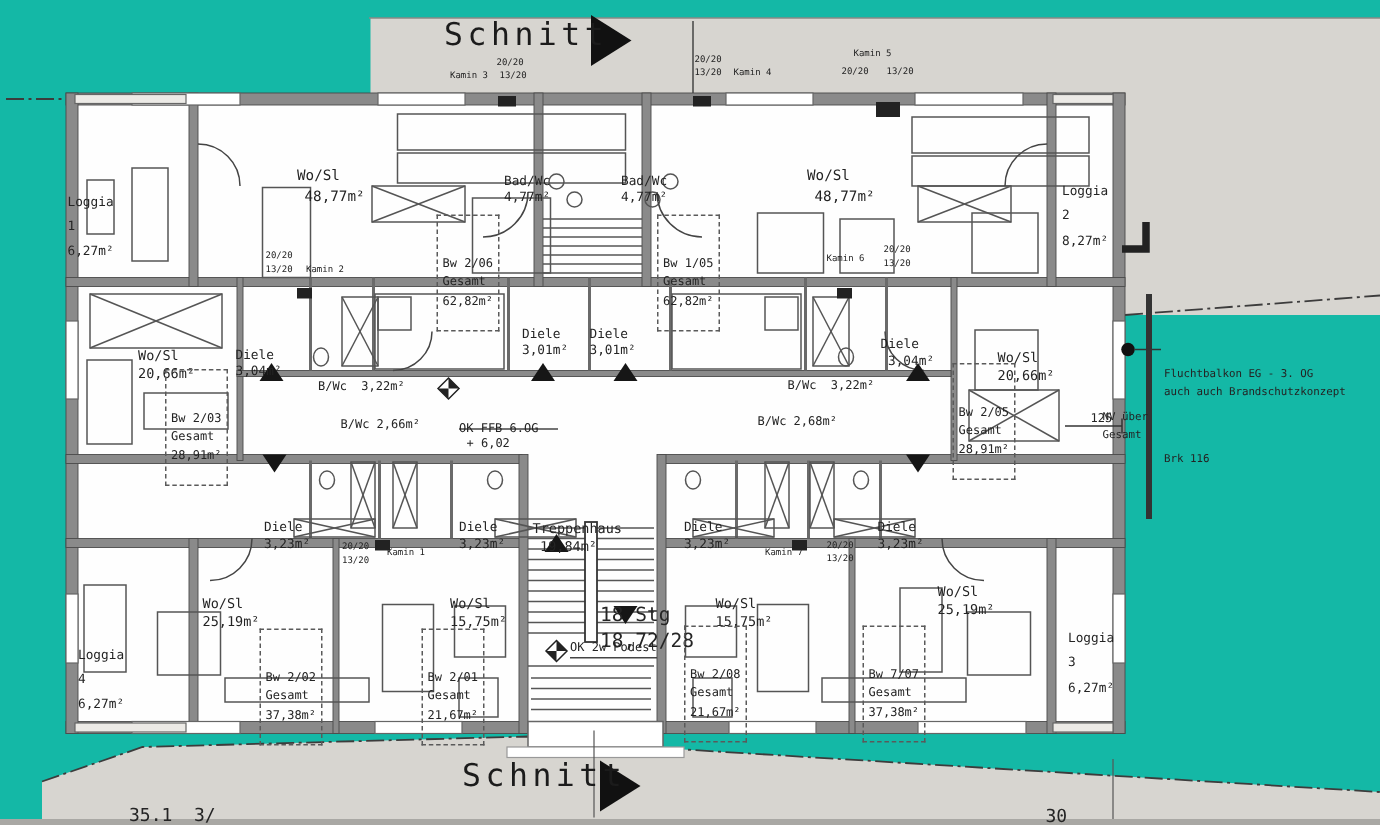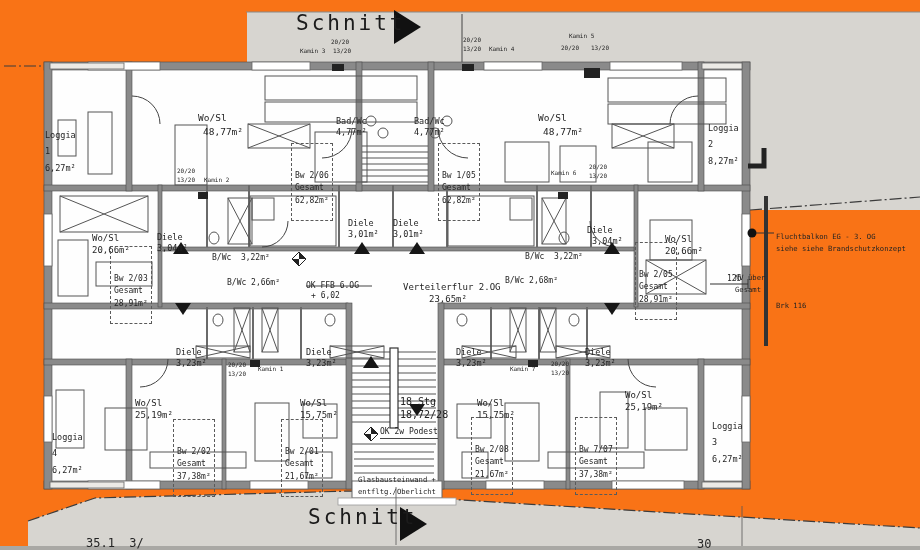--- a/index.html
+++ b/index.html
@@ -1,22 +1,22 @@
 <!DOCTYPE html>
 <html><head>
 <meta charset="utf-8">
 <style>
   html,body{margin:0;padding:0;background:#ffffff;}
-  #stage{position:relative;width:920px;height:550px;overflow:hidden;background:#f97316;
+  #stage{position:relative;width:920px;height:550px;overflow:hidden;background:#14b8a6;
          font-family:"DejaVu Sans Mono",monospace;}
   #plan-svg{position:absolute;left:0;top:0;}
   .lbl{position:absolute;font:8.5px/1.3 "DejaVu Sans Mono",monospace;color:#242424;white-space:pre;z-index:2;}
   .ln{display:block;}
   .s6{font-size:6px;line-height:1.4;}
-  .s7{font-size:10px;}
+  .s7{font-size:13px;}
   .s72{font-size:7.2px;line-height:1.6;}
   .s8{font-size:8px;}
   .s9{font-size:9px;}
   .s95{font-size:9.5px;line-height:1.5;}
   .s12{font-size:12px;}
   .lg{line-height:1.9;}
   .schnitt{font-size:21px;letter-spacing:3px;color:#1b1b1b;}
   .dashed{border:1px dashed #5a5a5a;padding:1px 3px;line-height:1.55;font-size:8px;}
   .ul{border-bottom:1px solid #444;padding-bottom:1px;}
   .ind{padding-left:5px;}
@@ -407,48 +407,48 @@
 <div class="lbl" style="left:393px;top:196px">
   <span class="ln">Diele</span><span class="ln">3,01m²</span>
 </div>
 <div class="lbl s8" style="left:212px;top:253px">B/Wc  3,22m²</div>
 <div class="lbl s8" style="left:227px;top:278px">B/Wc 2,66m²</div>
 <div class="lbl s8" style="left:525px;top:252px">B/Wc  3,22m²</div>
 <div class="lbl s8" style="left:505px;top:276px">B/Wc 2,68m²</div>
 <div class="lbl s8" style="left:306px;top:260px">
   <span class="ln">OK FFB 6.OG</span><span class="ln ind">+ 6,02</span>
 </div>
-<div class="lbl s9" style="left:403px;top:259px">
-  <span class="ln">Verteilerflur 2.OG</span><span class="ln" style="padding-left:26px">23,65m²</span>
-</div>
 <div class="lbl" style="left:587px;top:203px">
   <span class="ln">Diele</span><span class="ln ind">3,04m²</span>
 </div>
 <div class="lbl s9" style="left:665px;top:211px">
   <span class="ln">Wo/Sl</span><span class="ln">20,66m²</span>
 </div>
 <div class="lbl dashed" style="left:635px;top:242px">
   <span class="ln">Bw 2/05</span><span class="ln">Gesamt</span><span class="ln">28,91m²</span>
 </div>
 
-<div class="lbl s72" style="left:776px;top:208px">
-  <span class="ln">Fluchtbalkon EG - 3. OG</span><span class="ln">siehe siehe Brandschutzkonzept</span>
+<div class="lbl s72" style="left:776px;top:220px">
+  <span class="ln">Fluchtbalkon EG - 3. OG</span><span class="ln">auch auch Brandschutzkonzept</span>
 </div>
 <div class="lbl s72" style="left:735px;top:249px">
   <span class="ln">NV über</span><span class="ln">Gesamt</span>
 </div>
 <div class="lbl s8" style="left:727px;top:274px">125</div>
 <div class="lbl s72" style="left:776px;top:300px">Brk 116</div>
 
 <div class="lbl" style="left:176px;top:325px">
   <span class="ln">Diele</span><span class="ln">3,23m²</span>
 </div>
 <div class="lbl" style="left:306px;top:325px">
   <span class="ln">Diele</span><span class="ln">3,23m²</span>
 </div>
+<div class="lbl s9" style="left:355px;top:325px">
+  <span class="ln">Treppenhaus</span><span class="ln ind">19,84m²</span>
+</div>
 <div class="lbl" style="left:456px;top:325px">
   <span class="ln">Diele</span><span class="ln">3,23m²</span>
 </div>
 <div class="lbl" style="left:585px;top:325px">
   <span class="ln">Diele</span><span class="ln">3,23m²</span>
 </div>
 <div class="lbl s7" style="left:400px;top:369px">
   <span class="ln">18 Stg</span><span class="ln">18,72/28</span>
 </div>
 
@@ -463,27 +463,24 @@
 </div>
 <div class="lbl s9" style="left:625px;top:367px">
   <span class="ln">Wo/Sl</span><span class="ln">25,19m²</span>
 </div>
 <div class="lbl dashed" style="left:173px;top:419px">
   <span class="ln">Bw 2/02</span><span class="ln">Gesamt</span><span class="ln">37,38m²</span>
 </div>
 <div class="lbl dashed" style="left:281px;top:419px">
   <span class="ln">Bw 2/01</span><span class="ln">Gesamt</span><span class="ln">21,67m²</span>
 </div>
-<div class="lbl dashed" style="left:471px;top:417px">
+<div class="lbl dashed" style="left:456px;top:417px">
   <span class="ln">Bw 2/08</span><span class="ln">Gesamt</span><span class="ln">21,67m²</span>
 </div>
 <div class="lbl dashed" style="left:575px;top:417px">
   <span class="ln">Bw 7/07</span><span class="ln">Gesamt</span><span class="ln">37,38m²</span>
 </div>
 <div class="lbl s8 ul" style="left:380px;top:427px">OK 2w Podest</div>
-<div class="lbl s72" style="left:358px;top:451px">
-  <span class="ln">Glasbausteinwand +</span><span class="ln">entfltg./Oberlicht</span>
-</div>
 
 <div class="lbl s12" style="left:86px;top:536px">35.1  3/</div>
 <div class="lbl s12" style="left:697px;top:537px">30</div>
 
 </div>
 
 </body></html>

